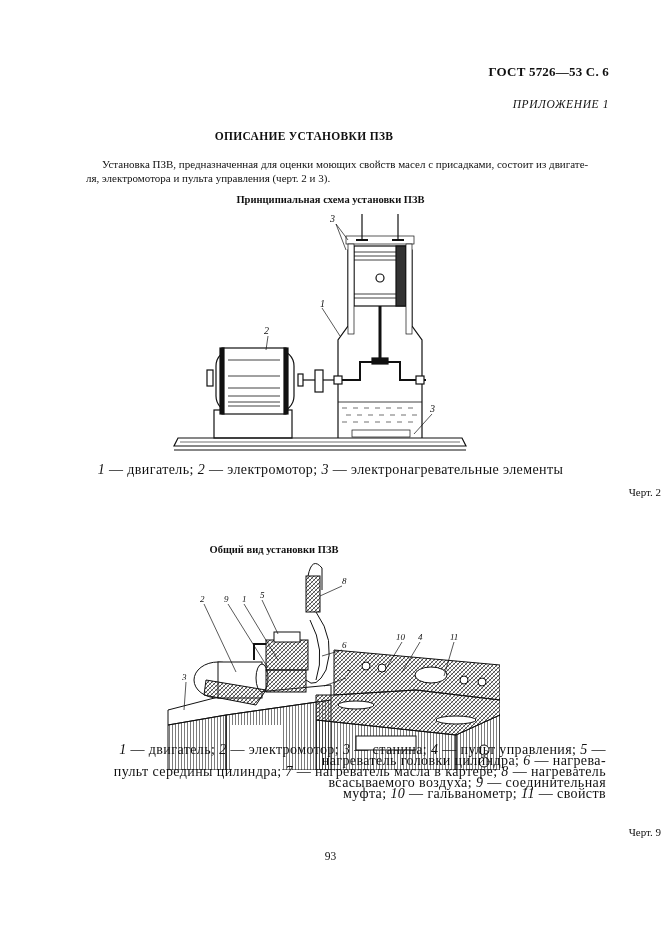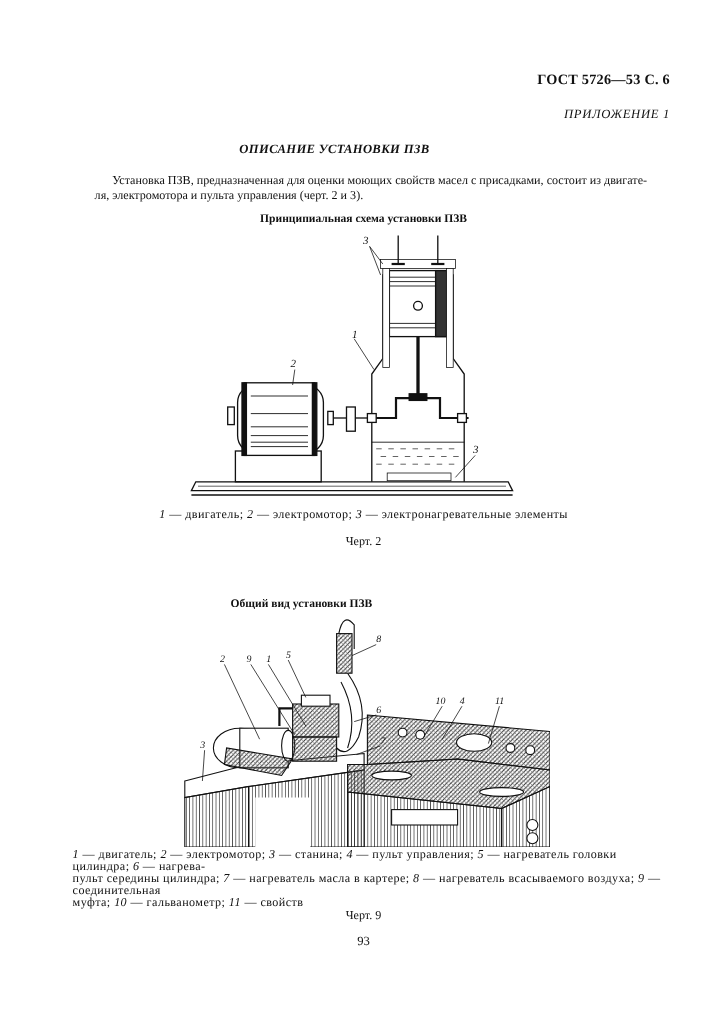--- a/index.html
+++ b/index.html
@@ -1,32 +1,32 @@
 <!DOCTYPE html>
 <html><head>
   <meta charset="utf-8">
   <style>
     html, body { margin: 0; padding: 0; background: #ffffff; }
     body { width: 661px; height: 936px; position: relative; overflow: hidden;
            font-family: "Liberation Serif", "DejaVu Serif", serif; color: #111; }
     .abs { position: absolute; }
     .hdr { right: 52px; top: 64px; font-weight: bold; font-size: 13px; letter-spacing: 0.2px; }
     .appendix { right: 52px; top: 98px; font-style: italic; font-size: 11.5px; letter-spacing: 0.6px; }
-    .title { left: 0; width: 608px; top: 130px; text-align: center; font-weight: bold; font-size: 11.5px; letter-spacing: 0.3px; font-style: italic; }
+    .title { left: 0; width: 608px; top: 130px; text-align: center; font-weight: bold; font-size: 11.5px; letter-spacing: 0.3px; }
     .para { left: 86px; width: 520px; top: 158px; font-size: 11px; line-height: 13.5px; text-align: justify; }
     .para .l1 { display: block; text-indent: 16px; white-space: nowrap; }
     .para .l2 { display: block; white-space: nowrap; }
     .fig1-title { left: 0; width: 661px; top: 194px; text-align: center; font-weight: bold; font-size: 10.5px; }
     .fig2-title { left: 0; width: 548px; top: 544px; text-align: center; font-weight: bold; font-size: 10.5px; }
-    .cap1 { left: 0; width: 661px; top: 462px; text-align: center; font-size: 11px; letter-spacing: 0.4px; }
+    .cap1 { left: 0; width: 661px; top: 462px; text-align: center; font-size: 14px; letter-spacing: 0.4px; }
     .cap1 i, .cap2 i { font-style: italic; }
-    .chert { left: 0; width: 661px; text-align: center; font-size: 11px; }
+    .chert { left: 0; width: 661px; text-align: right; font-size: 11px; }
     .chert2 { top: 486px; }
     .chert3 { top: 826px; }
-    .cap2 { left: 66px; width: 540px; top: 772px; text-align: left; font-size: 11px; line-height: 11px; letter-spacing: 0.4px; }
+    .cap2 { left: 66px; width: 540px; top: 744px; text-align: right; font-size: 14px; line-height: 11px; letter-spacing: 0.4px; }
     .pageno { left: 0; width: 661px; top: 850px; text-align: center; font-size: 11.5px; }
     svg { position: absolute; }
   </style>
 </head>
 <body>
 
 <div class="abs hdr">ГОСТ 5726—53 С. 6</div>
 <div class="abs appendix">ПРИЛОЖЕНИЕ 1</div>
 <div class="abs title">ОПИСАНИЕ УСТАНОВКИ ПЗВ</div>
 <div class="abs para">

